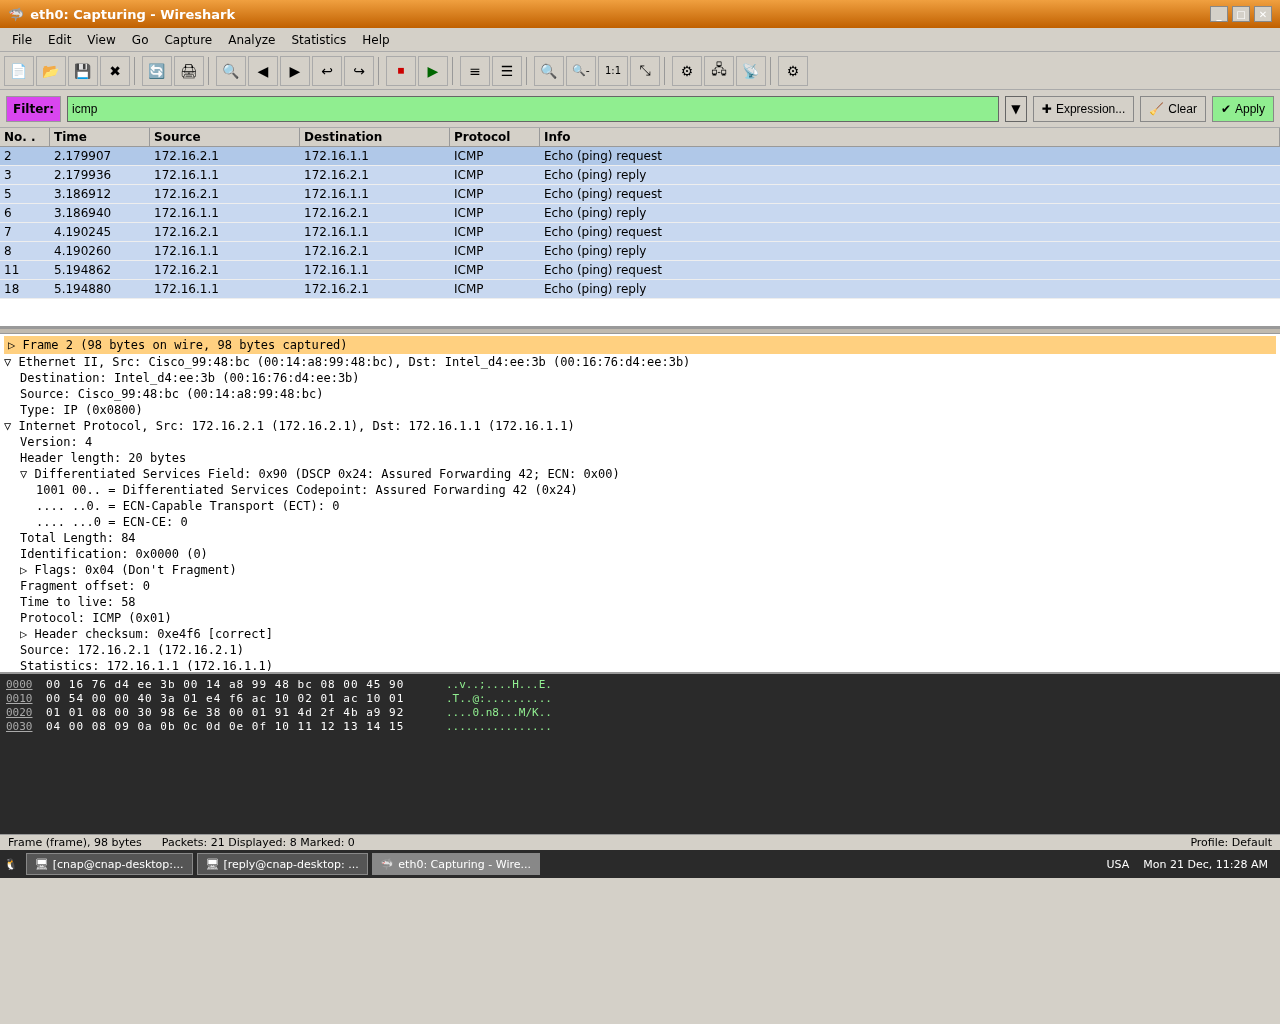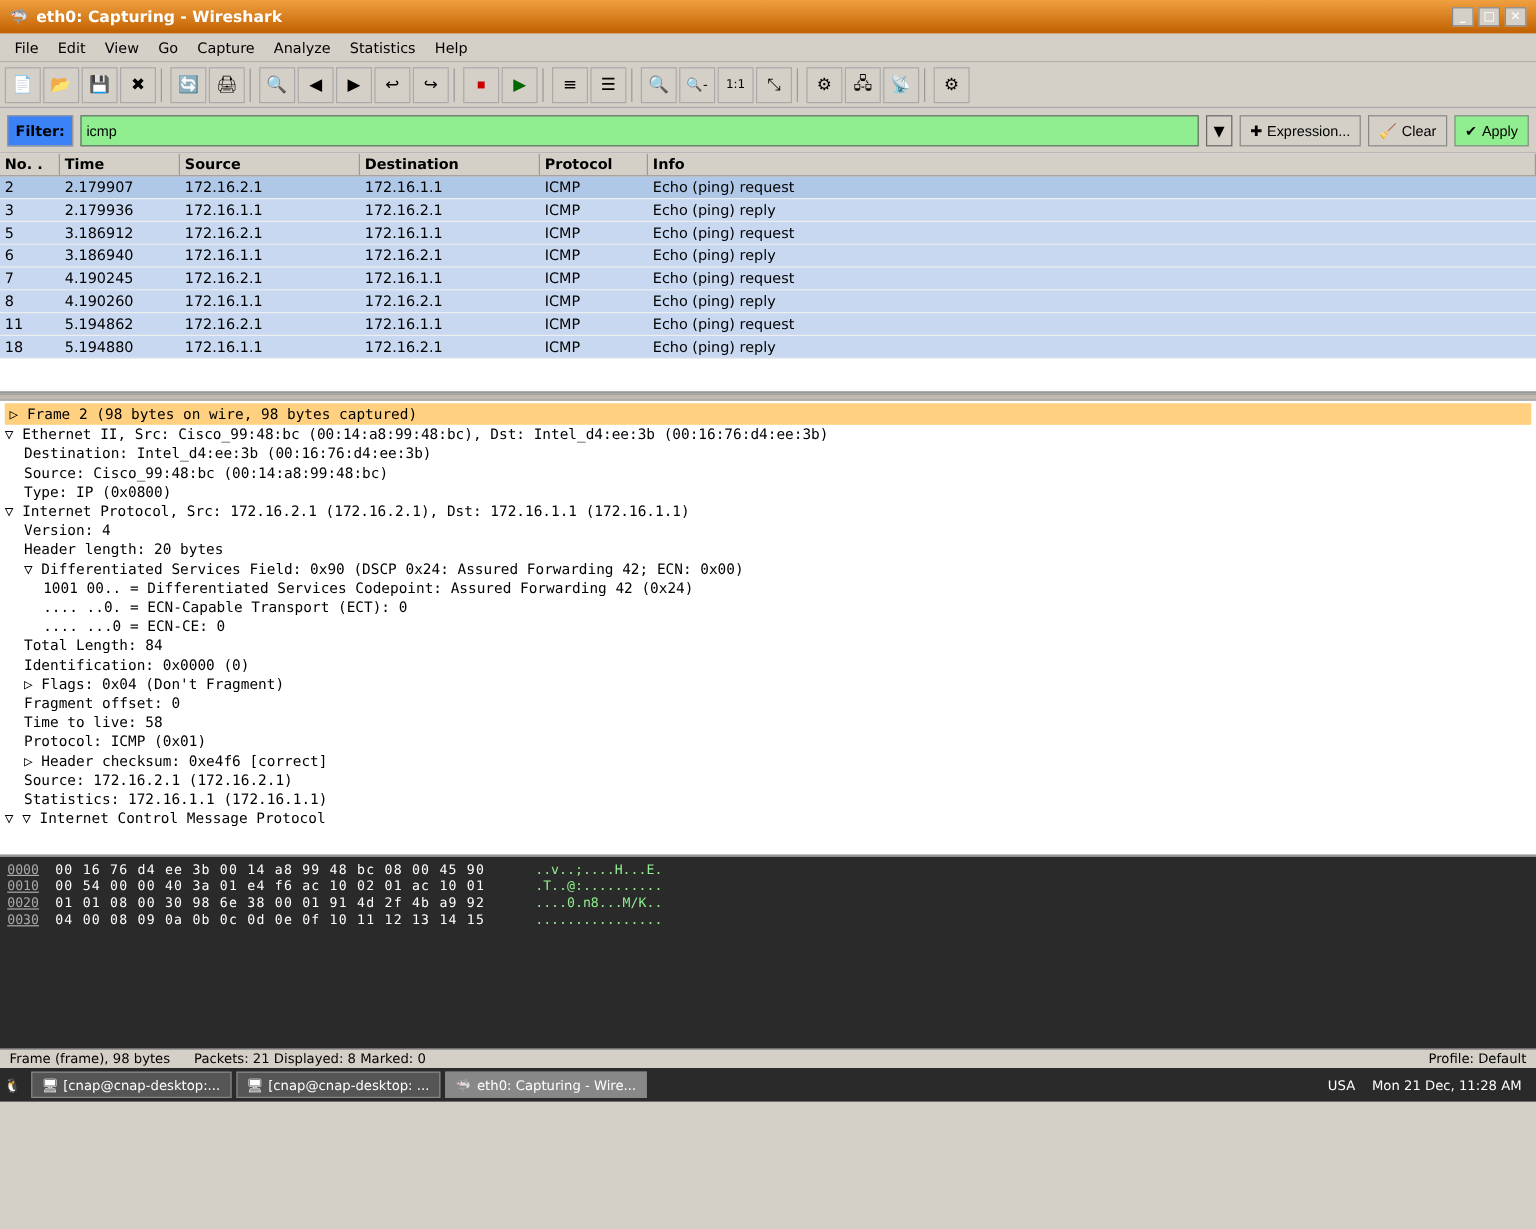--- a/index.html
+++ b/index.html
@@ -63,21 +63,21 @@
       background: #d4d0c8;
       height: 38px;
       display: flex;
       align-items: center;
       padding: 4px 6px;
       gap: 6px;
       border-bottom: 1px solid #aaa;
     }
     #filter-label {
       font-size: 12px; font-weight: bold;
-      background: #3b82f6;
+      background: #d946ef;
       border: 1px solid #999;
       padding: 2px 6px;
       height: 26px;
       display: flex; align-items: center;
     }
     #filter-input {
       flex: 1;
       height: 26px;
       background: #90ee90;
       border: 1px solid #666;
@@ -136,21 +136,21 @@
       height: 6px;
       background: #c0bab0;
       cursor: ns-resize;
       border-top: 1px solid #999;
       border-bottom: 1px solid #999;
     }
 
     
     #packet-detail {
       background: white;
-      height: 380px;
+      height: 340px;
       overflow-y: auto;
       border-bottom: 2px solid #999;
       font-family: monospace;
       font-size: 12px;
       padding: 2px 4px;
     }
     .detail-item {
       padding: 1px 4px;
       cursor: pointer;
     }
@@ -456,21 +456,21 @@
 </div>
 
 <div id="taskbar">
   <span style="color:#aaa; font-size:11px; padding-right:4px">🐧</span>
   <div class="task-btn">
     <span>🖥</span>
     <span>[cnap@cnap-desktop:...</span>
   </div>
   <div class="task-btn">
     <span>🖥</span>
-    <span>[cnap@cnap-desktop: ...</span>
+    <span>[reply@cnap-desktop: ...</span>
   </div>
   <div class="task-btn active">
     <span>🦈</span>
     <span>eth0: Capturing - Wire...</span>
   </div>
   <div id="taskbar-clock">
     <span>USA</span>
     &nbsp;&nbsp;
     <span>Mon 21 Dec, 11:28 AM</span>
   </div>

